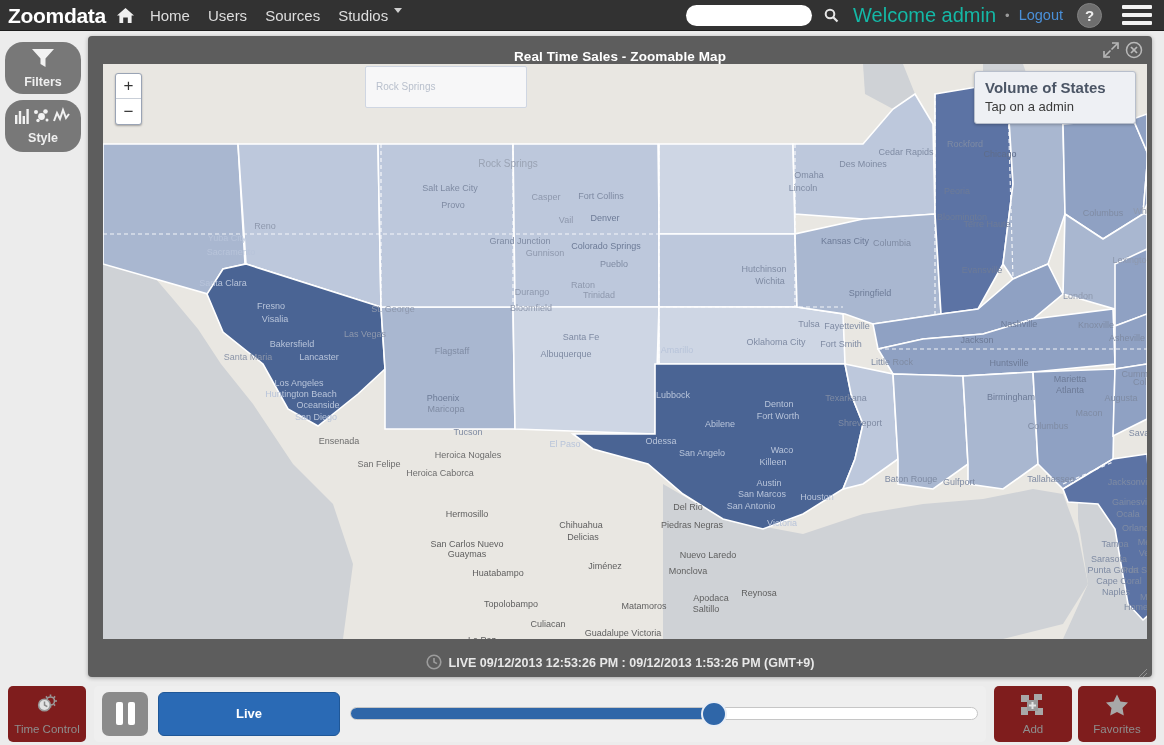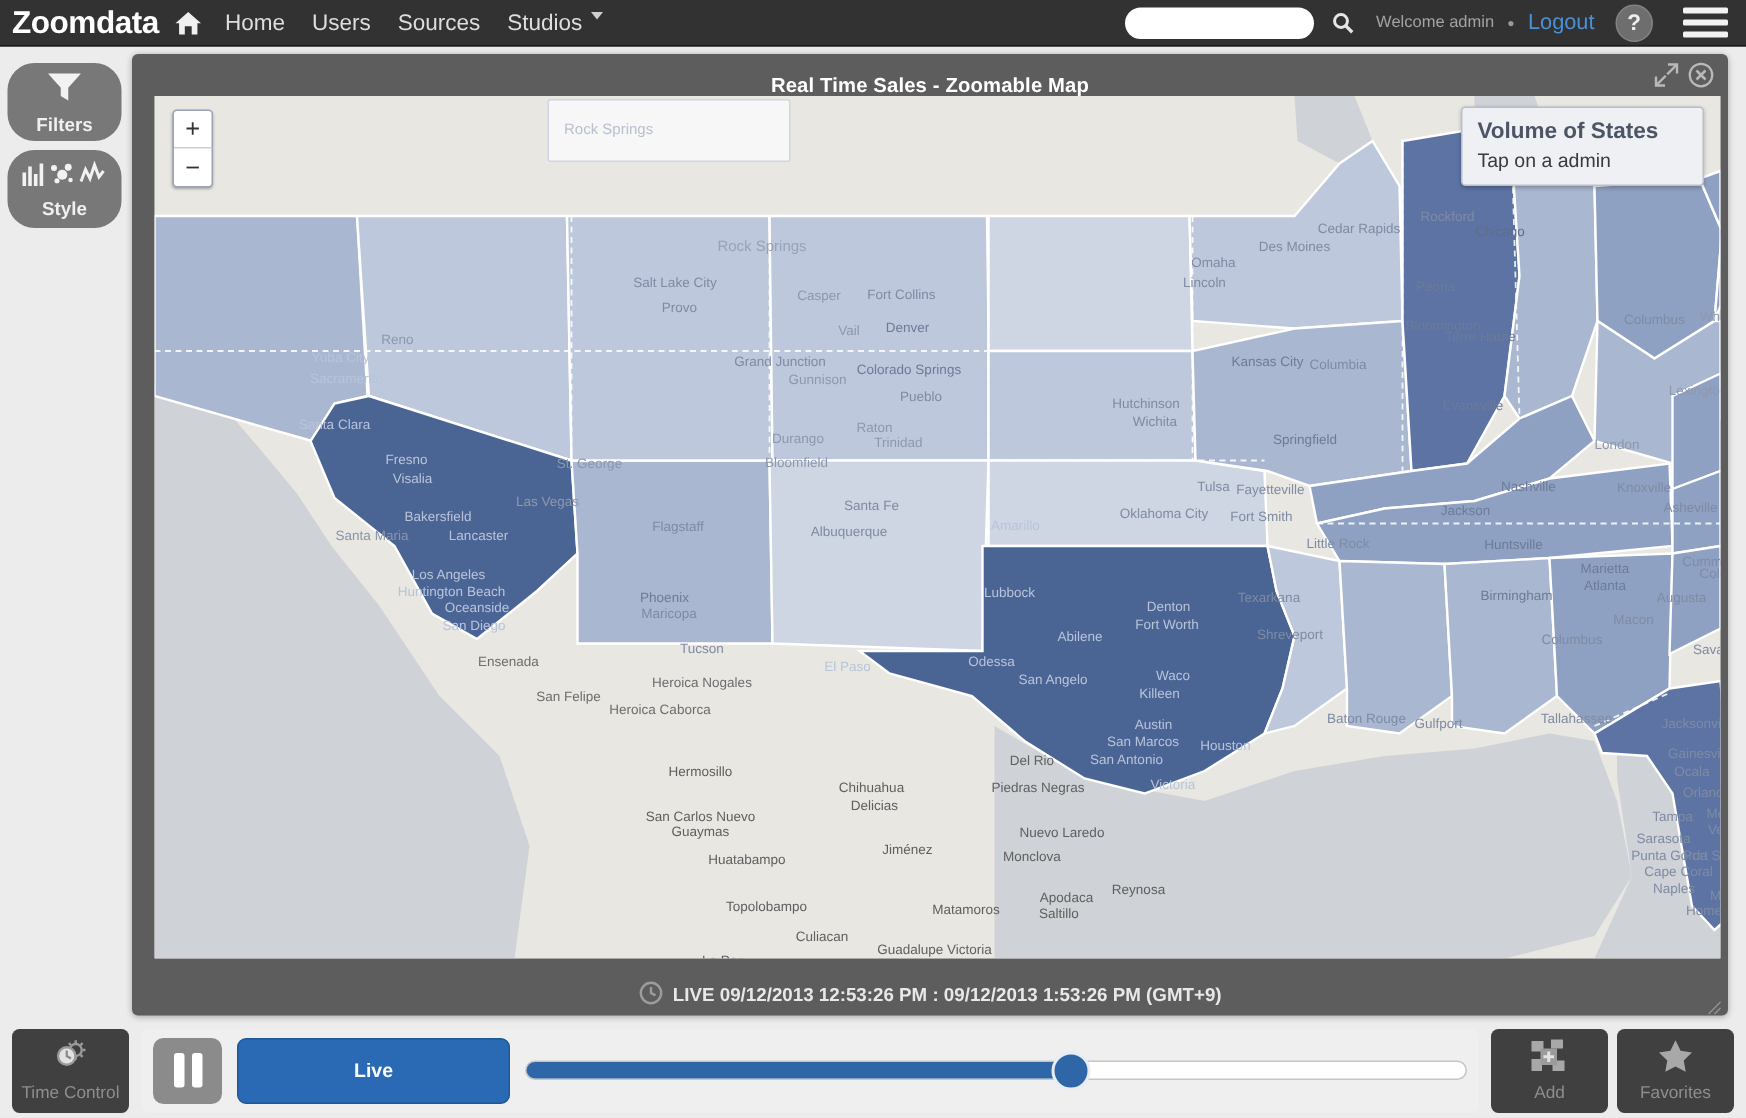--- a/index.html
+++ b/index.html
@@ -33,21 +33,21 @@
     width: 0; height: 0; border-left: 4px solid transparent;
     border-right: 4px solid transparent; border-top: 5px solid #cfcfcf;
   }
   .nav-spacer { flex: 1; }
   .searchbox {
     width: 126px; height: 21px; background: #fff; border-radius: 11px;
     border: none; outline: none; font-size: 12px; padding: 0 10px;
     color: #333;
   }
   .search-icon { margin-left: 12px; display: flex; align-items: center; }
-  .welcome { font-size: 11px; color: #a3a3a3; margin-left: 14px; white-space: nowrap; }
+  .welcome { font-size: 20px; color: #14b8a6; margin-left: 14px; white-space: nowrap; }
   .dot-sep { color: #9a9a9a; margin: 0 9px; font-size: 13px; }
   .logout { font-size: 14.5px; color: #4a90d9; cursor: pointer; }
   .help-btn {
     width: 25px; height: 25px; border-radius: 50%; background: #6e6e6e;
     color: #efefef; font-size: 15px; font-weight: bold;
     display: flex; align-items: center; justify-content: center;
     margin-left: 14px; cursor: pointer; border: 1px solid #828282;
   }
   .hamburger {
     width: 30px; margin: 0 12px 0 20px; cursor: pointer;
@@ -121,21 +121,21 @@
     position: absolute; right: 4px; bottom: 3px; width: 10px; height: 10px;
     opacity: .55;
   }
 
   
   .bottombar {
     position: absolute; left: 0; bottom: 0; width: 1164px; height: 63px;
     background: #ececec; display: flex; align-items: center;
   }
   .tile {
-    width: 78px; height: 56px; background: #404040; border-radius: 5px;
+    width: 78px; height: 56px; background: #7f1d1d; border-radius: 5px;
     display: flex; flex-direction: column; align-items: center;
     justify-content: center; gap: 2px; cursor: pointer; color: #8e8e8e;
   }
   .tile .lbl { font-size: 11.5px; }
   .transport {
     flex: 1; height: 56px; margin: 0 8px; background: #efefef;
     border-radius: 5px; display: flex; align-items: center; padding: 0 8px; gap: 10px;
   }
   .pause-btn {
     width: 46px; height: 44px; background: #8b8b8b; border-radius: 7px;

